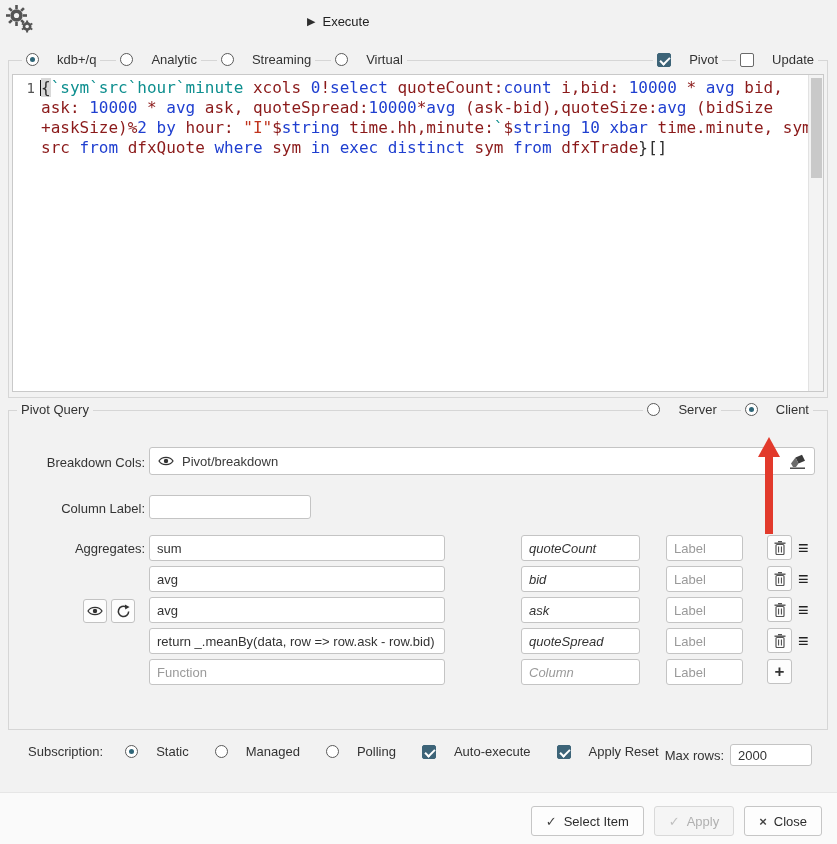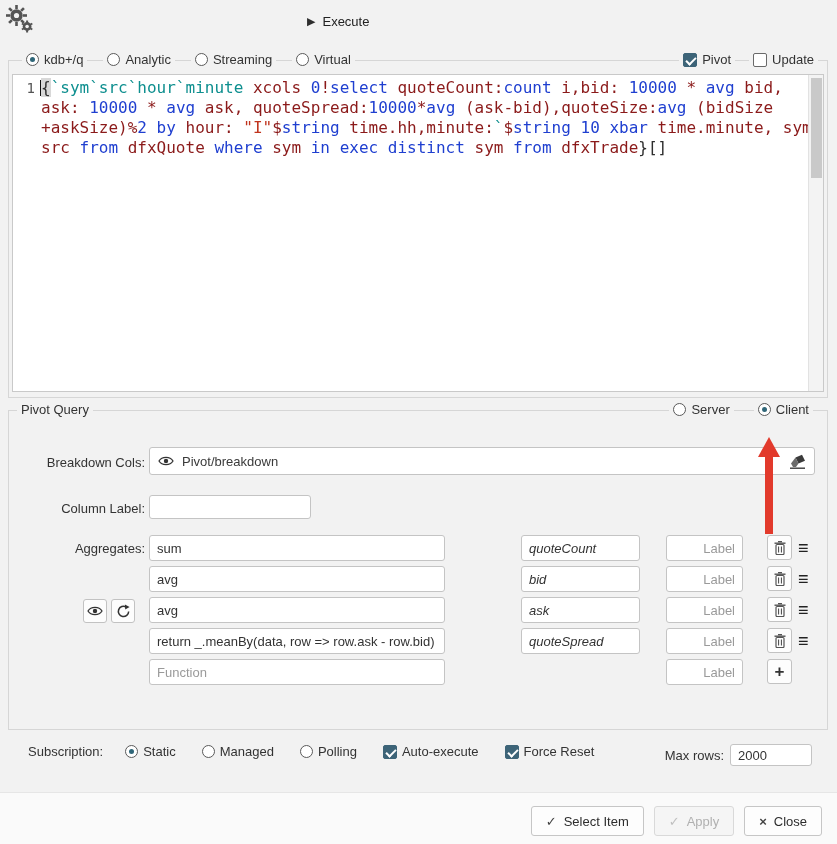--- a/index.html
+++ b/index.html
@@ -15,21 +15,21 @@
   .combo-caret { width:0; height:0; border-left:5px solid transparent; border-right:5px solid transparent;
                  border-top:6px solid #7b2e2e; margin-right:9px; }
   .execute { position:absolute; left:307px; top:14px; display:flex; align-items:center; gap:7px;
              font-size:13px; color:#222; cursor:pointer; }
   .play { font-size:11px; color:#2e2e2e; }
 
   
   .groupbox { position:absolute; border:1px solid #d6d6d6; background:transparent;padding-left:32px; }
   .gb-editor { left:8px; top:60px; width:820px; height:338px; }
   .gb-pivot  { left:8px; top:410px; width:820px; height:320px; }
-  .chip { background:#f2f2f2; padding:0 4px; display:inline-flex; align-items:center; gap:5px;
+  .chip { background:#f2f2f2; padding:0 4px; display:inline-flex; align-items:center; gap:18px;
           font-size:13px; color:#333; white-space:nowrap; }
 
   .mode-row { position:absolute; left:8px; top:52px; width:820px; height:17px; z-index:2; }
   .mode-left { position:absolute; left:14px; top:0; display:flex; gap:16px; }
   .mode-right { position:absolute; right:10px; top:0; display:flex; gap:14px; }
 
   
   .radio { width:13px; height:13px; border:1px solid #5a5a5a; border-radius:50%; background:#fff;
            position:relative; flex:0 0 auto; }
   .radio.on::after { content:""; position:absolute; left:3px; top:3px; right:3px; bottom:3px;
@@ -68,21 +68,21 @@
   .bd-field { position:absolute; left:140px; top:36px; width:666px; height:28px; background:#fff;
               border:1px solid #c4c4c4; border-radius:3px; display:flex; align-items:center; gap:8px;
               padding:0 8px; font-size:13px; color:#3a3a3a; }
   .bd-text { flex:1; }
   .txtinput { position:absolute; background:#fff; border:1px solid #c4c4c4; border-radius:3px;
               font-size:13px; color:#333; padding:0 7px; font-family:"Liberation Sans",sans-serif; }
   .txtinput::placeholder { color:#9a9a9a; }
   .agg-row { position:absolute; left:0; width:100%; height:26px; }
   .in-fn  { left:140px; top:0; width:296px; height:26px; }
   .in-col { left:512px; top:0; width:119px; height:26px;font-style:italic; }
-  .in-lab { left:657px; top:0; width:77px; height:26px;text-align:right; }
+  .in-lab { left:657px; top:0; width:77px; height:26px; }
   .icon-btn { position:absolute; width:25px; height:25px; background:#fdfdfd; border:1px solid #c2c2c2;
               border-radius:3px; display:flex; align-items:center; justify-content:center; cursor:pointer;
               font-size:15px; color:#333; padding:0; }
   .btn-trash { left:758px; top:0; }
   .btn-plus { left:758px; top:0; font-size:17px; font-weight:bold; }
   .drag { position:absolute; left:789px; top:2px; font-size:18px; color:#222; cursor:grab; line-height:22px; }
   .side-btn { position:absolute; width:24px; height:24px; background:#fdfdfd; border:1px solid #c2c2c2;
               border-radius:3px; display:flex; align-items:center; justify-content:center; cursor:pointer; }
 
   .red-arrow { position:absolute; left:755px; top:437px; z-index:10; }
@@ -279,20 +279,21 @@
           <rect x="4" y="0" width="4" height="1.4" fill="#555"></rect>
           <rect x="4" y="5.5" width="1.1" height="6" fill="#555"></rect>
           <rect x="6.9" y="5.5" width="1.1" height="6" fill="#555"></rect>
         </svg>
       </button>
       <span class="drag">≡</span>
     </div>
 
     <div class="agg-row" style="top:248px">
       <input class="txtinput in-fn" placeholder="Function" style="">
+      <input class="txtinput in-col" placeholder="Column" style="">
       <input class="txtinput in-lab" placeholder="Label" style="">
       <button class="icon-btn btn-plus">+</button>
     </div>
 
     <button class="side-btn" style="left:74px; top:188px">
       <svg width="16" height="14" viewBox="0 0 16 14">
         <path d="M1 7 C4 2.2 12 2.2 15 7 C12 11.8 4 11.8 1 7 Z" fill="none" stroke="#333" stroke-width="1.3"></path>
         <circle cx="8" cy="7" r="2.2" fill="#333"></circle>
       </svg>
     </button>
@@ -322,21 +323,21 @@
     <span class="chip">
       <span class="radio"></span>
       <span>Polling</span>
     </span>
     <span class="chip">
       <span class="cb on"></span>
       <span>Auto-execute</span>
     </span>
     <span class="chip">
       <span class="cb on"></span>
-      <span>Force Reset</span>
+      <span>Apply Reset</span>
     </span>
   </div>
 
   <div class="maxrows">
     <span>Max rows:</span>
     <input class="txtinput" value="2000" style="">
   </div>
 
   <div class="footer-strip"></div>
   <div class="footer-btns">

